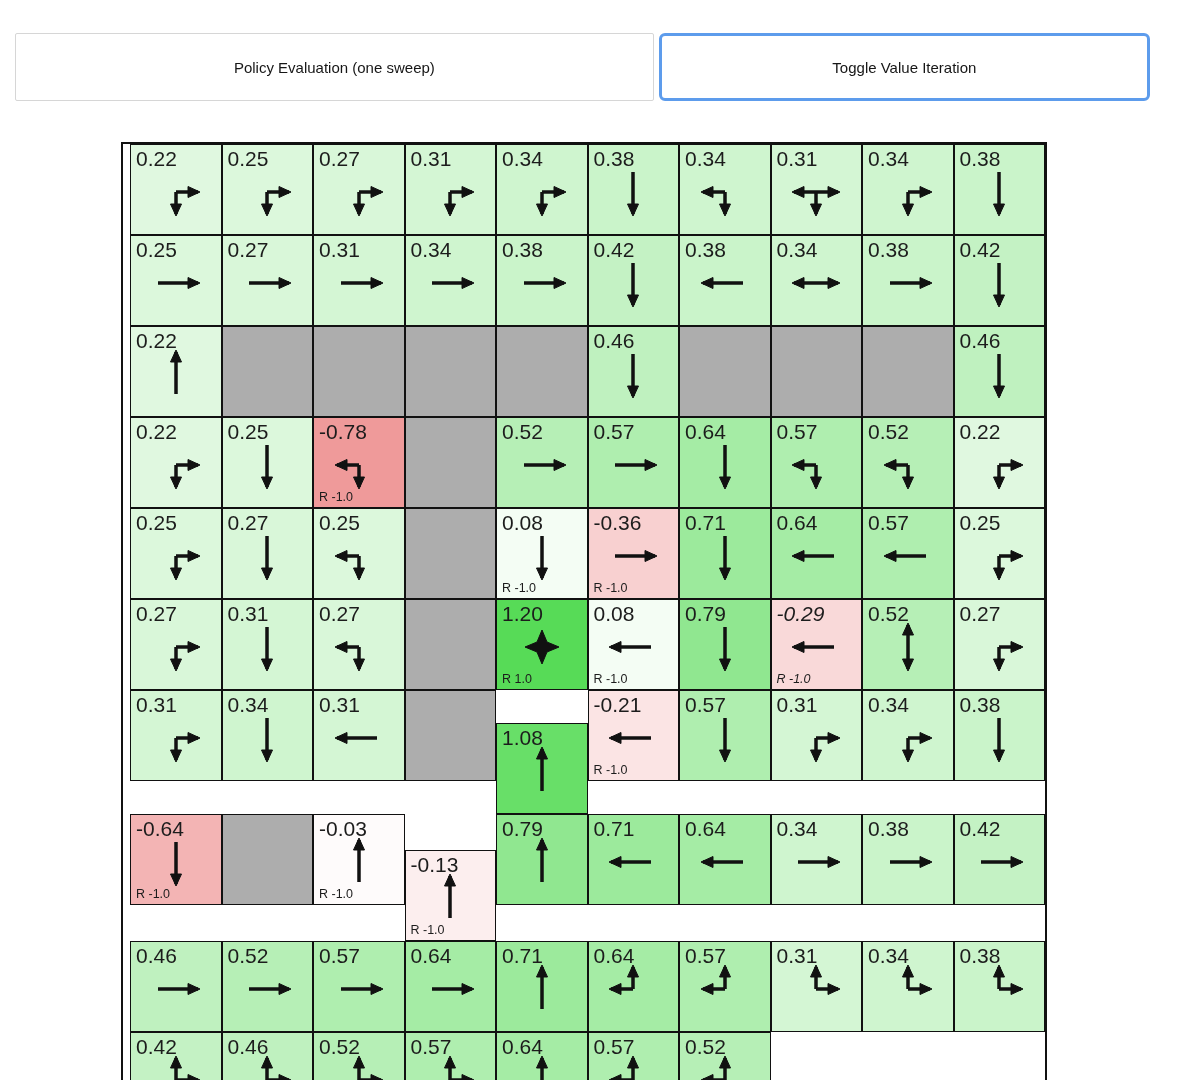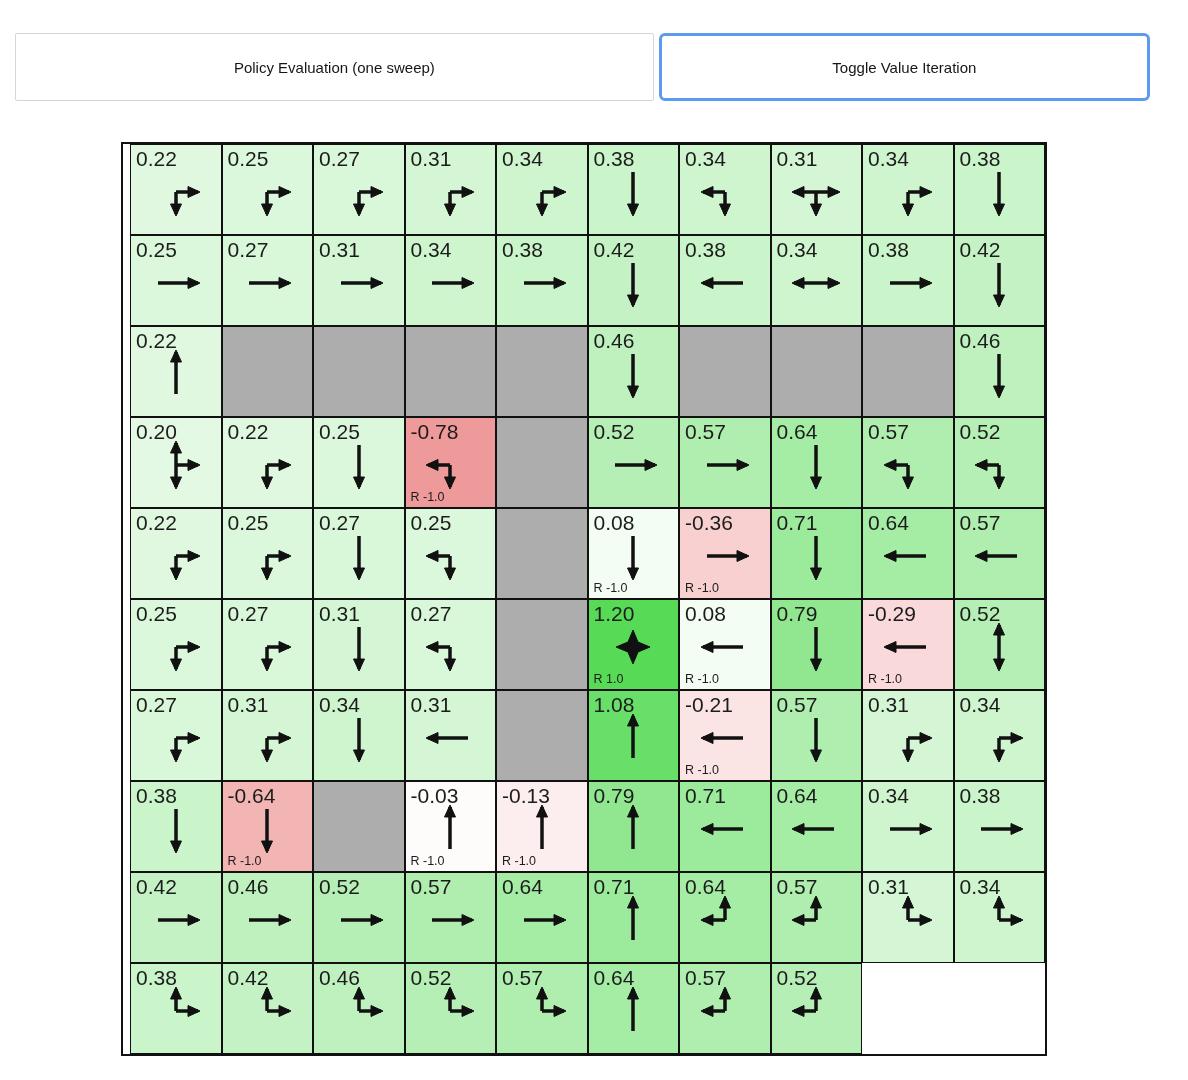--- a/index.html
+++ b/index.html
@@ -210,31 +210,20 @@
       <div class="cell wall"></div>
       <div class="cell wall"></div>
       <div class="cell wall"></div>
       <div class="cell" style="background: rgb(191, 241, 191);">
         <span class="val">0.46</span>
         <span class="arrowwrap"><svg class="arrow" width="64" height="52" viewBox="0 0 64 52">
             <line x1="32" y1="6" x2="32" y2="48"></line>
             <polygon points="32,50 26.5,38 37.5,38"></polygon>
           </svg></span>
       </div>
-      <div class="cell" style="background: rgb(227, 249, 227);">
-        <span class="val">0.20</span>
-        <span class="arrowwrap"><svg class="arrow" width="64" height="52" viewBox="0 0 64 52">
-            <line x1="32" y1="26" x2="32" y2="4"></line>
-            <polygon points="32,2 26.5,14 37.5,14"></polygon>
-            <line x1="32" y1="26" x2="32" y2="48"></line>
-            <polygon points="32,50 26.5,38 37.5,38"></polygon>
-            <line x1="32" y1="26" x2="54" y2="26"></line>
-            <polygon points="56,26 44,20.5 44,31.5"></polygon>
-          </svg></span>
-      </div>
       <div class="cell" style="background: rgb(224, 248, 224);">
         <span class="val">0.22</span>
         <span class="arrowwrap"><svg class="arrow" width="64" height="52" viewBox="0 0 64 52">
             <line x1="32" y1="26" x2="32" y2="48"></line>
             <polygon points="32,50 26.5,38 37.5,38"></polygon>
             <line x1="32" y1="26" x2="54" y2="26"></line>
             <polygon points="56,26 44,20.5 44,31.5"></polygon>
           </svg></span>
       </div>
       <div class="cell" style="background: rgb(220, 248, 220);">
@@ -416,21 +405,21 @@
           </svg></span>
         <span class="rlabel">R -1.0</span>
       </div>
       <div class="cell" style="background: rgb(144, 231, 144);">
         <span class="val">0.79</span>
         <span class="arrowwrap"><svg class="arrow" width="64" height="52" viewBox="0 0 64 52">
             <line x1="32" y1="6" x2="32" y2="48"></line>
             <polygon points="32,50 26.5,38 37.5,38"></polygon>
           </svg></span>
       </div>
-      <div class="cell" style="background: rgb(249, 217, 217);">
+      <div class="cell" style="background: rgb(249, 217, 217); font-style: italic;">
         <span class="val">-0.29</span>
         <span class="arrowwrap"><svg class="arrow" width="64" height="52" viewBox="0 0 64 52">
             <line x1="50" y1="26" x2="10" y2="26"></line>
             <polygon points="8,26 20,20.5 20,31.5"></polygon>
           </svg></span>
         <span class="rlabel">R -1.0</span>
       </div>
       <div class="cell" style="background: rgb(182, 239, 182);">
         <span class="val">0.52</span>
         <span class="arrowwrap"><svg class="arrow" width="64" height="52" viewBox="0 0 64 52">
@@ -466,21 +455,21 @@
           </svg></span>
       </div>
       <div class="cell" style="background: rgb(212, 246, 212);">
         <span class="val">0.31</span>
         <span class="arrowwrap"><svg class="arrow" width="64" height="52" viewBox="0 0 64 52">
             <line x1="50" y1="26" x2="10" y2="26"></line>
             <polygon points="8,26 20,20.5 20,31.5"></polygon>
           </svg></span>
       </div>
       <div class="cell wall"></div>
-      <div class="cell" style="background: rgb(104, 223, 104);">
+      <div class="cell" style="background: rgb(104, 223, 104); margin-top: 33px;">
         <span class="val">1.08</span>
         <span class="arrowwrap"><svg class="arrow" width="64" height="52" viewBox="0 0 64 52">
             <line x1="32" y1="46" x2="32" y2="4"></line>
             <polygon points="32,2 26.5,14 37.5,14"></polygon>
           </svg></span>
       </div>
       <div class="cell" style="background: rgb(251, 228, 228);">
         <span class="val">-0.21</span>
         <span class="arrowwrap"><svg class="arrow" width="64" height="52" viewBox="0 0 64 52">
             <line x1="50" y1="26" x2="10" y2="26"></line>
@@ -530,21 +519,21 @@
       </div>
       <div class="cell wall"></div>
       <div class="cell" style="background: rgb(254, 251, 251);">
         <span class="val">-0.03</span>
         <span class="arrowwrap"><svg class="arrow" width="64" height="52" viewBox="0 0 64 52">
             <line x1="32" y1="46" x2="32" y2="4"></line>
             <polygon points="32,2 26.5,14 37.5,14"></polygon>
           </svg></span>
         <span class="rlabel">R -1.0</span>
       </div>
-      <div class="cell" style="background: rgb(252, 238, 238);">
+      <div class="cell" style="background: rgb(252, 238, 238); margin-top: 36px;">
         <span class="val">-0.13</span>
         <span class="arrowwrap"><svg class="arrow" width="64" height="52" viewBox="0 0 64 52">
             <line x1="32" y1="46" x2="32" y2="4"></line>
             <polygon points="32,2 26.5,14 37.5,14"></polygon>
           </svg></span>
         <span class="rlabel">R -1.0</span>
       </div>
       <div class="cell" style="background: rgb(144, 231, 144);">
         <span class="val">0.79</span>
         <span class="arrowwrap"><svg class="arrow" width="64" height="52" viewBox="0 0 64 52">

